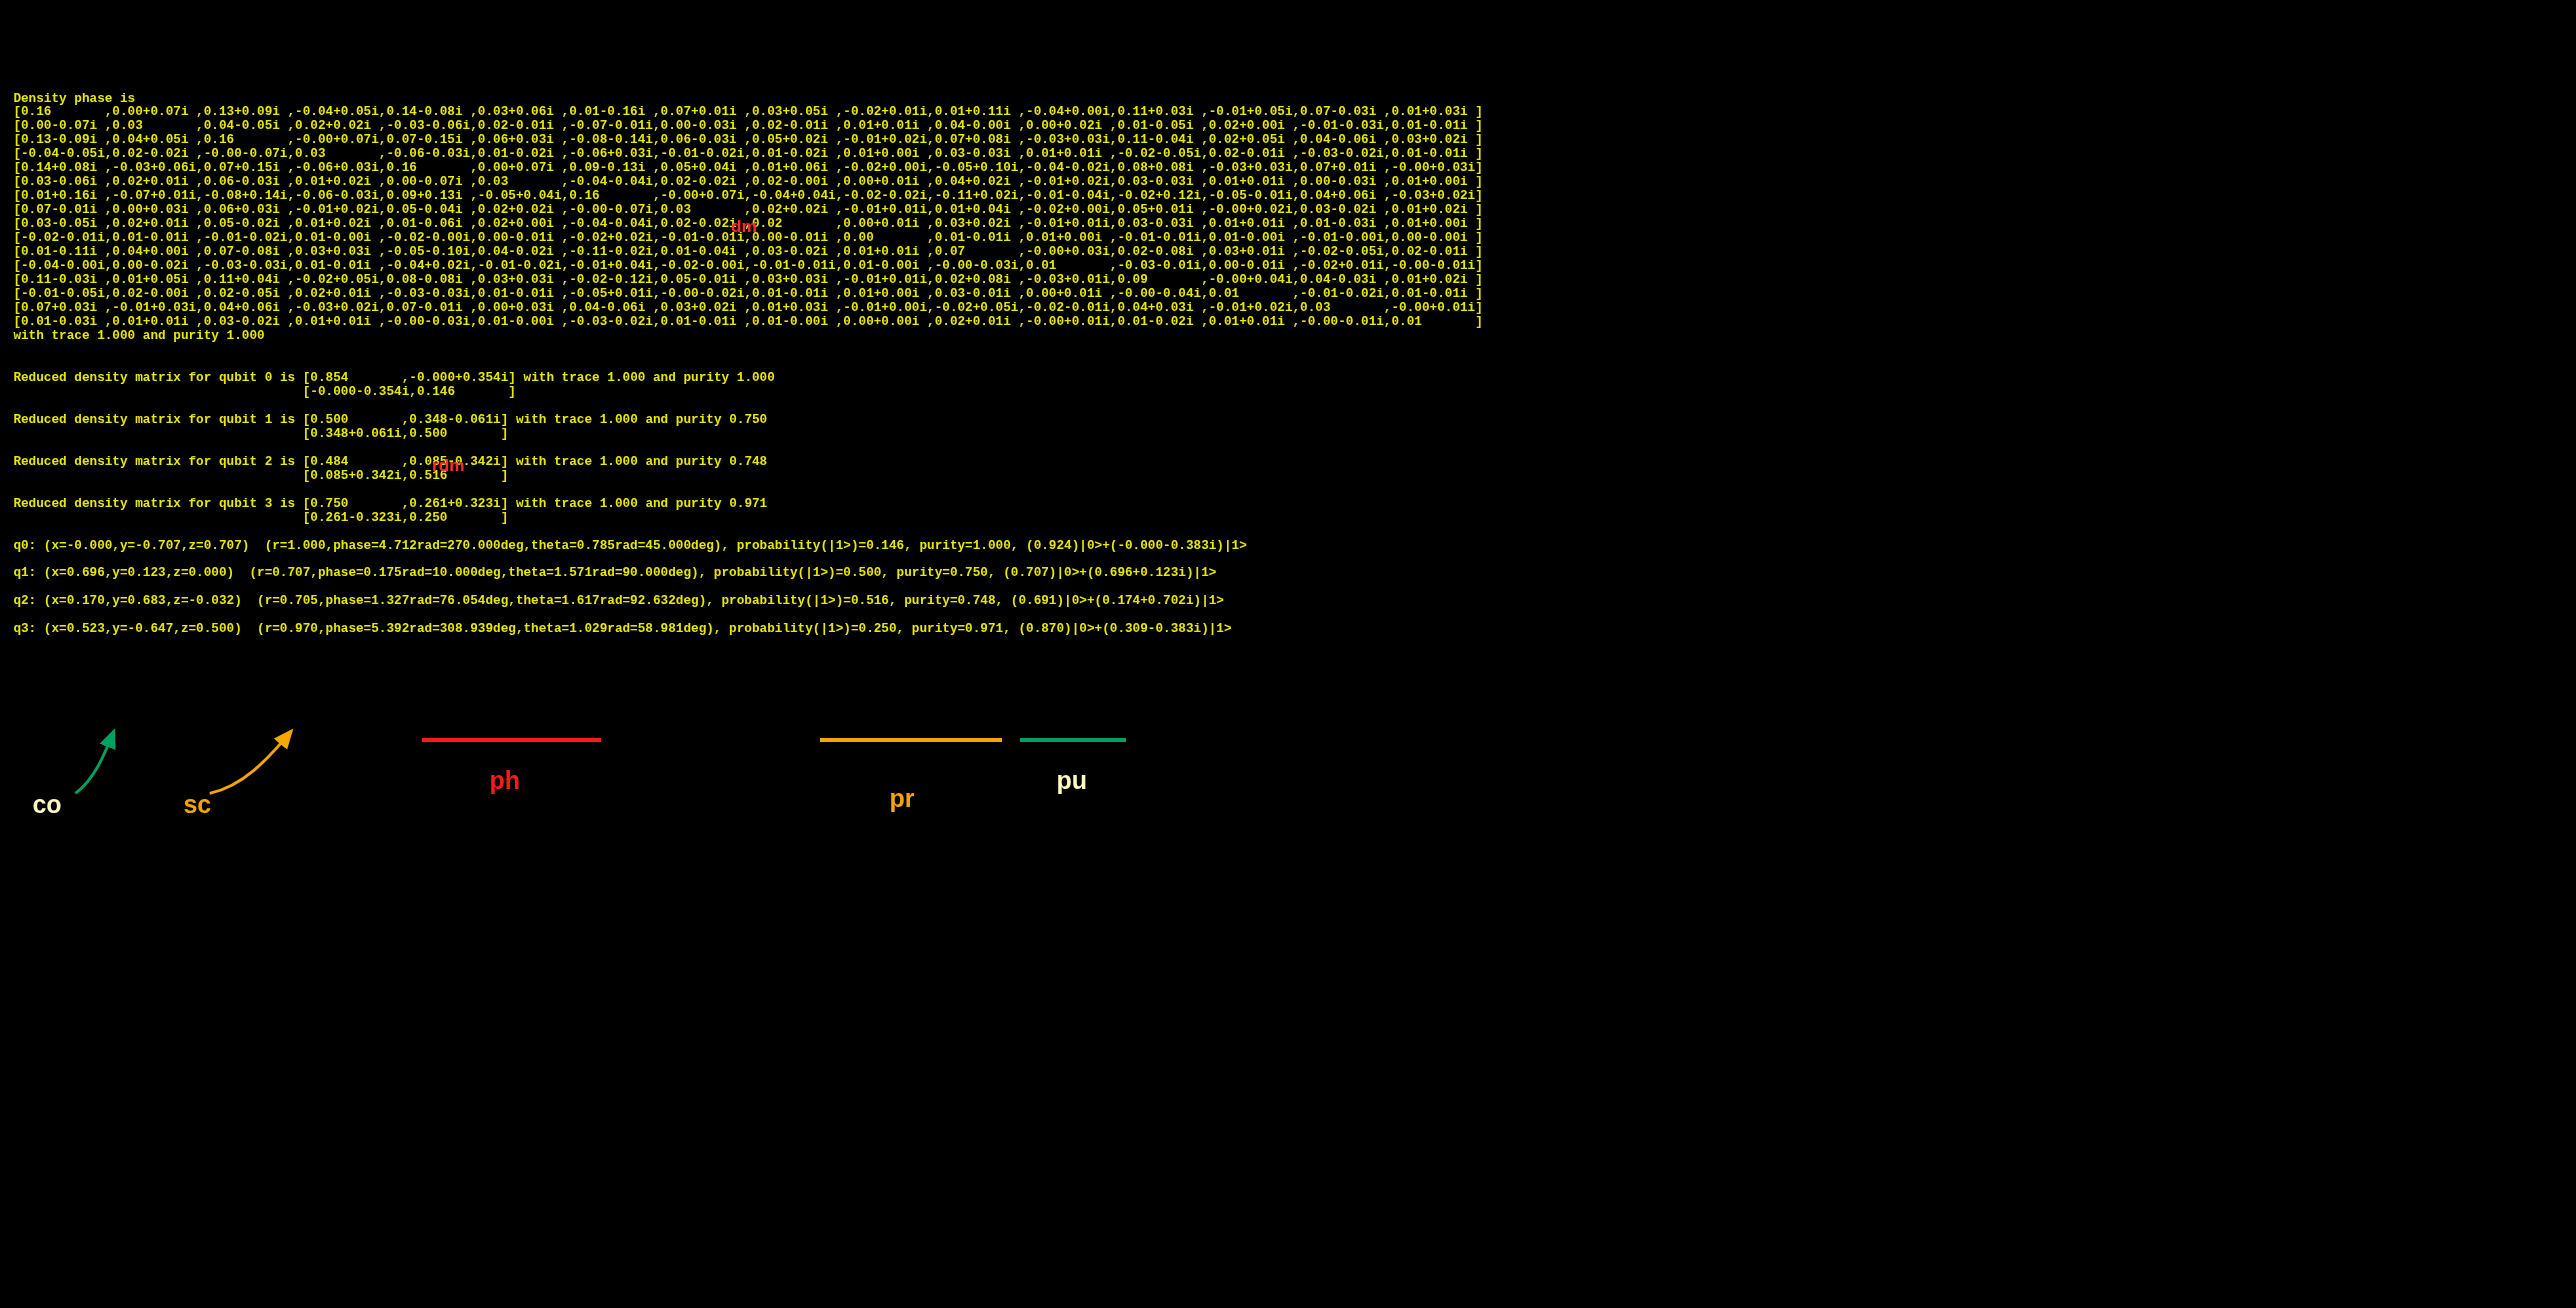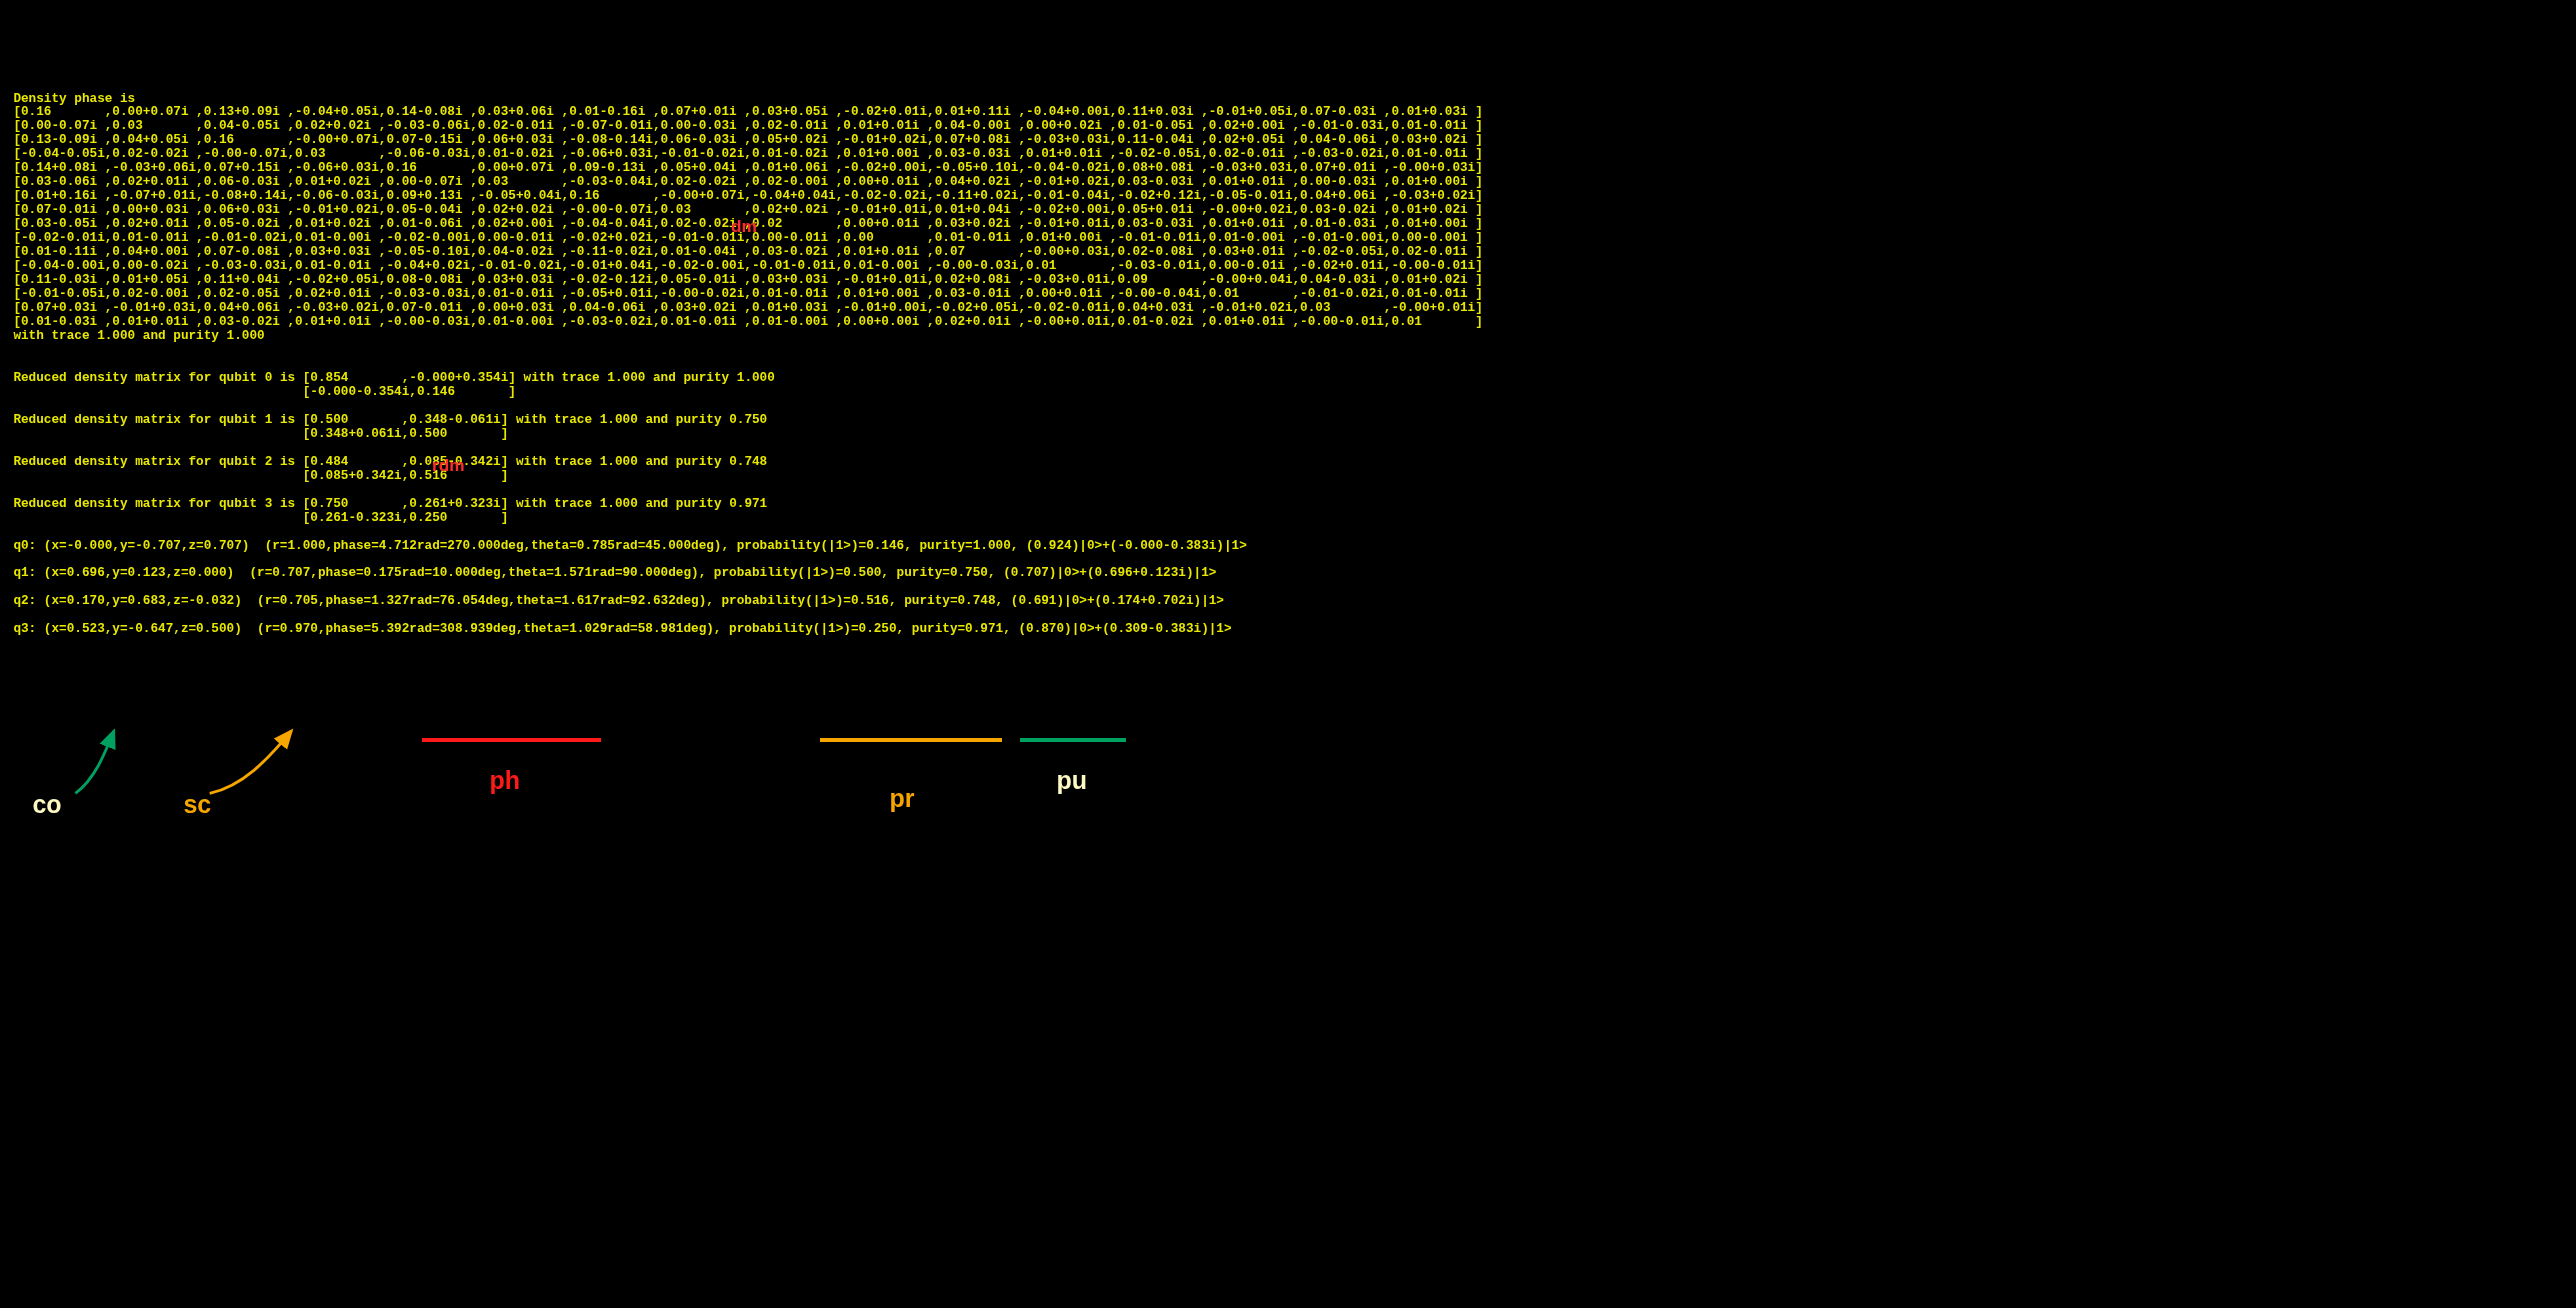--- a/index.html
+++ b/index.html
@@ -71,21 +71,21 @@
 
 
 
 <div class="terminal">
 <span class="nowrap">Density phase is</span>
 <span class="nowrap">[0.16       ,0.00+0.07i ,0.13+0.09i ,-0.04+0.05i,0.14-0.08i ,0.03+0.06i ,0.01-0.16i ,0.07+0.01i ,0.03+0.05i ,-0.02+0.01i,0.01+0.11i ,-0.04+0.00i,0.11+0.03i ,-0.01+0.05i,0.07-0.03i ,0.01+0.03i ]</span>
 <span class="nowrap">[0.00-0.07i ,0.03       ,0.04-0.05i ,0.02+0.02i ,-0.03-0.06i,0.02-0.01i ,-0.07-0.01i,0.00-0.03i ,0.02-0.01i ,0.01+0.01i ,0.04-0.00i ,0.00+0.02i ,0.01-0.05i ,0.02+0.00i ,-0.01-0.03i,0.01-0.01i ]</span>
 <span class="nowrap">[0.13-0.09i ,0.04+0.05i ,0.16       ,-0.00+0.07i,0.07-0.15i ,0.06+0.03i ,-0.08-0.14i,0.06-0.03i ,0.05+0.02i ,-0.01+0.02i,0.07+0.08i ,-0.03+0.03i,0.11-0.04i ,0.02+0.05i ,0.04-0.06i ,0.03+0.02i ]</span>
 <span class="nowrap">[-0.04-0.05i,0.02-0.02i ,-0.00-0.07i,0.03       ,-0.06-0.03i,0.01-0.02i ,-0.06+0.03i,-0.01-0.02i,0.01-0.02i ,0.01+0.00i ,0.03-0.03i ,0.01+0.01i ,-0.02-0.05i,0.02-0.01i ,-0.03-0.02i,0.01-0.01i ]</span>
 <span class="nowrap">[0.14+0.08i ,-0.03+0.06i,0.07+0.15i ,-0.06+0.03i,0.16       ,0.00+0.07i ,0.09-0.13i ,0.05+0.04i ,0.01+0.06i ,-0.02+0.00i,-0.05+0.10i,-0.04-0.02i,0.08+0.08i ,-0.03+0.03i,0.07+0.01i ,-0.00+0.03i]</span>
-<span class="nowrap">[0.03-0.06i ,0.02+0.01i ,0.06-0.03i ,0.01+0.02i ,0.00-0.07i ,0.03       ,-0.03-0.04i,0.02-0.02i ,0.02-0.00i ,0.00+0.01i ,0.04+0.02i ,-0.01+0.02i,0.03-0.03i ,0.01+0.01i ,0.00-0.03i ,0.01+0.00i ]</span>
+<span class="nowrap">[0.03-0.06i ,0.02+0.01i ,0.06-0.03i ,0.01+0.02i ,0.00-0.07i ,0.03       ,-0.04-0.04i,0.02-0.02i ,0.02-0.00i ,0.00+0.01i ,0.04+0.02i ,-0.01+0.02i,0.03-0.03i ,0.01+0.01i ,0.00-0.03i ,0.01+0.00i ]</span>
 <span class="nowrap">[0.01+0.16i ,-0.07+0.01i,-0.08+0.14i,-0.06-0.03i,0.09+0.13i ,-0.05+0.04i,0.16       ,-0.00+0.07i,-0.04+0.04i,-0.02-0.02i,-0.11+0.02i,-0.01-0.04i,-0.02+0.12i,-0.05-0.01i,0.04+0.06i ,-0.03+0.02i]</span>
 <span class="nowrap">[0.07-0.01i ,0.00+0.03i ,0.06+0.03i ,-0.01+0.02i,0.05-0.04i ,0.02+0.02i ,-0.00-0.07i,0.03       ,0.02+0.02i ,-0.01+0.01i,0.01+0.04i ,-0.02+0.00i,0.05+0.01i ,-0.00+0.02i,0.03-0.02i ,0.01+0.02i ]</span>
 <span class="nowrap">[0.03-0.05i ,0.02+0.01i ,0.05-0.02i ,0.01+0.02i ,0.01-0.06i ,0.02+0.00i ,-0.04-0.04i,0.02-0.02i ,0.02       ,0.00+0.01i ,0.03+0.02i ,-0.01+0.01i,0.03-0.03i ,0.01+0.01i ,0.01-0.03i ,0.01+0.00i ]</span>
 <span class="nowrap">[-0.02-0.01i,0.01-0.01i ,-0.01-0.02i,0.01-0.00i ,-0.02-0.00i,0.00-0.01i ,-0.02+0.02i,-0.01-0.01i,0.00-0.01i ,0.00       ,0.01-0.01i ,0.01+0.00i ,-0.01-0.01i,0.01-0.00i ,-0.01-0.00i,0.00-0.00i ]</span>
 <span class="nowrap">[0.01-0.11i ,0.04+0.00i ,0.07-0.08i ,0.03+0.03i ,-0.05-0.10i,0.04-0.02i ,-0.11-0.02i,0.01-0.04i ,0.03-0.02i ,0.01+0.01i ,0.07       ,-0.00+0.03i,0.02-0.08i ,0.03+0.01i ,-0.02-0.05i,0.02-0.01i ]</span>
 <span class="nowrap">[-0.04-0.00i,0.00-0.02i ,-0.03-0.03i,0.01-0.01i ,-0.04+0.02i,-0.01-0.02i,-0.01+0.04i,-0.02-0.00i,-0.01-0.01i,0.01-0.00i ,-0.00-0.03i,0.01       ,-0.03-0.01i,0.00-0.01i ,-0.02+0.01i,-0.00-0.01i]</span>
 <span class="nowrap">[0.11-0.03i ,0.01+0.05i ,0.11+0.04i ,-0.02+0.05i,0.08-0.08i ,0.03+0.03i ,-0.02-0.12i,0.05-0.01i ,0.03+0.03i ,-0.01+0.01i,0.02+0.08i ,-0.03+0.01i,0.09       ,-0.00+0.04i,0.04-0.03i ,0.01+0.02i ]</span>
 <span class="nowrap">[-0.01-0.05i,0.02-0.00i ,0.02-0.05i ,0.02+0.01i ,-0.03-0.03i,0.01-0.01i ,-0.05+0.01i,-0.00-0.02i,0.01-0.01i ,0.01+0.00i ,0.03-0.01i ,0.00+0.01i ,-0.00-0.04i,0.01       ,-0.01-0.02i,0.01-0.01i ]</span>
 <span class="nowrap">[0.07+0.03i ,-0.01+0.03i,0.04+0.06i ,-0.03+0.02i,0.07-0.01i ,0.00+0.03i ,0.04-0.06i ,0.03+0.02i ,0.01+0.03i ,-0.01+0.00i,-0.02+0.05i,-0.02-0.01i,0.04+0.03i ,-0.01+0.02i,0.03       ,-0.00+0.01i]</span>
 <span class="nowrap">[0.01-0.03i ,0.01+0.01i ,0.03-0.02i ,0.01+0.01i ,-0.00-0.03i,0.01-0.00i ,-0.03-0.02i,0.01-0.01i ,0.01-0.00i ,0.00+0.00i ,0.02+0.01i ,-0.00+0.01i,0.01-0.02i ,0.01+0.01i ,-0.00-0.01i,0.01       ]</span>

